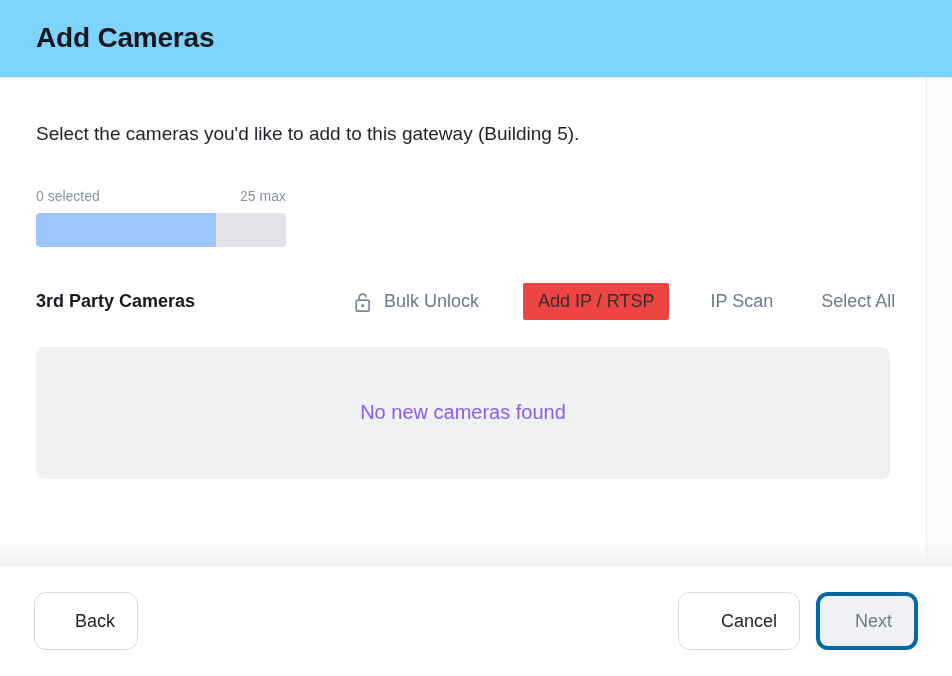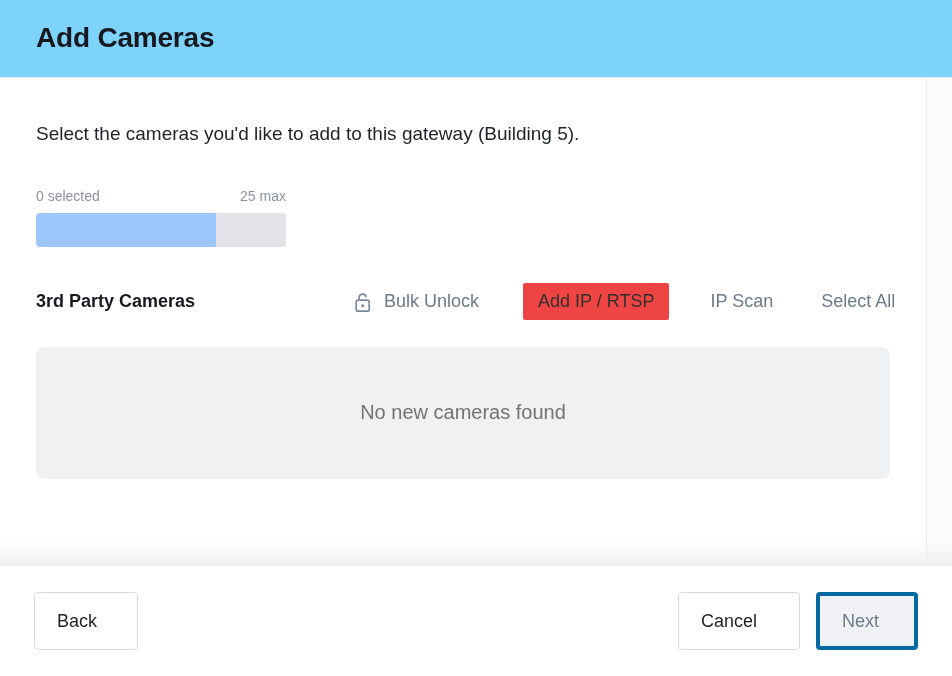--- a/index.html
+++ b/index.html
@@ -146,21 +146,21 @@
     width: 854px;
     height: 132px;
     background: #f0f1f3;
     border-radius: 8px;
     display: flex;
     align-items: center;
     justify-content: center;
   }
   .empty-text {
     font-size: 20px;
-    color: #737373;
+    color: #8b5cf6;
   }
 
   
   .scroll-gutter {
     position: absolute;
     top: 0;
     right: 0;
     width: 26px;
     height: 100%;
     background: #fbfbfc;
@@ -194,26 +194,26 @@
     display: flex;
     align-items: center;
     gap: 16px;
   }
   .btn {
     font-family: "Liberation Sans", sans-serif;
     font-size: 18px;
     padding: 0 22px;
     height: 58px;
     min-width: 104px;
-    border-radius: 4px;
+    border-radius: 12px;
     cursor: pointer;
     box-sizing: border-box;
     display: inline-flex;
     align-items: center;
-    justify-content: flex-start;
+    justify-content: flex-end;
   }
   .btn-outline {
     background: #ffffff;
     border: 1px solid #d5dae0;
     color: #1d2025;
   }
   .btn-disabled {
     background: #eff1f4;
     border: 4px solid #0369a1;
     color: #6e7b8b;

